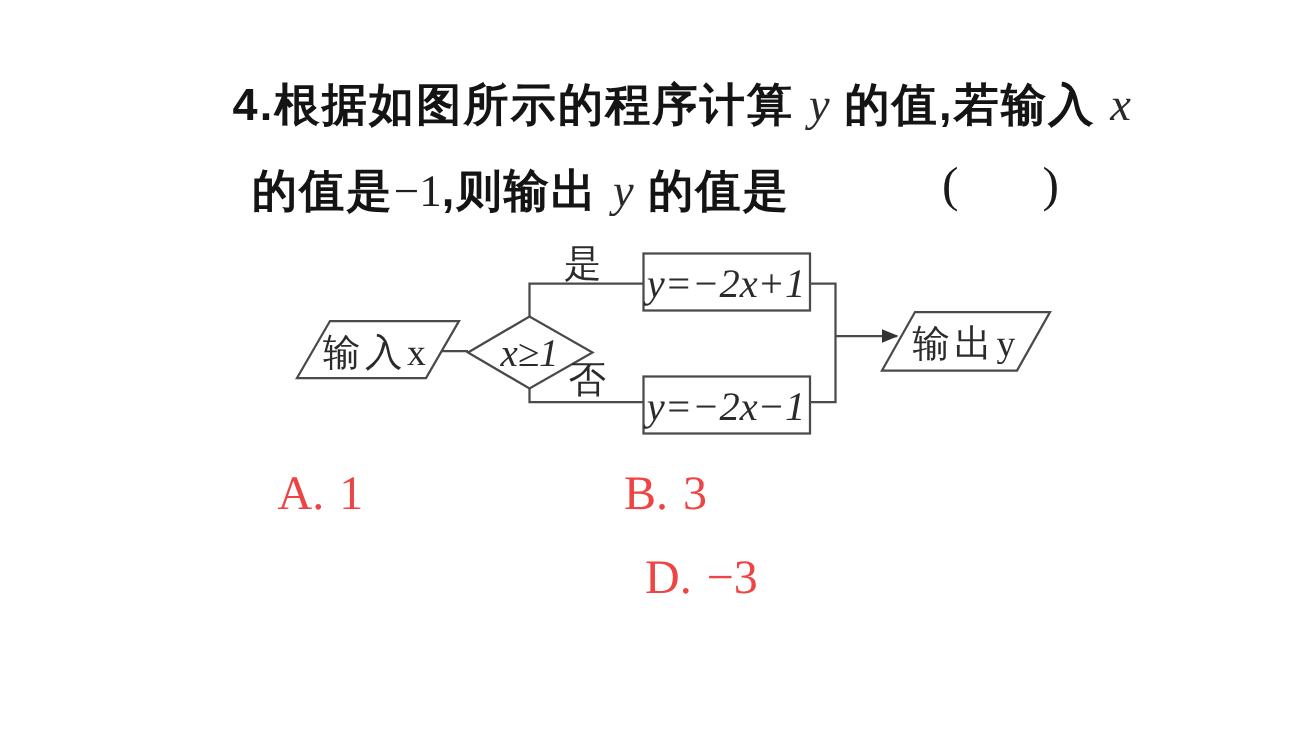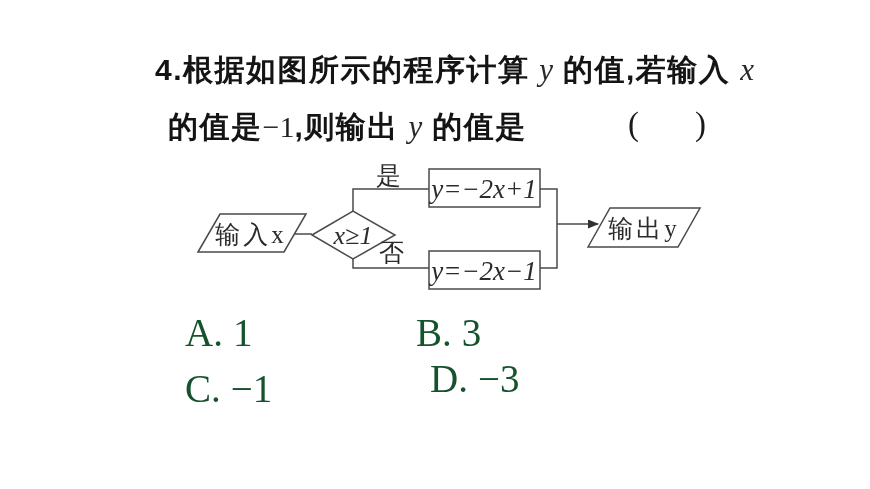--- a/index.html
+++ b/index.html
@@ -88,28 +88,28 @@
   }
   .fc-formula {
     font-family: "Liberation Serif", serif;
     font-style: italic;
     font-size: 27px;
   }
   .choice {
     position: absolute;
     white-space: nowrap;
     font-family: "Liberation Serif", serif;
-    font-size: 39px;
-    color: #14532d;
+    font-size: 32px;
+    color: #ef4444;
   }
   .choice .val { margin-left: 10px; }
   .choice-a { left: 185px; top: 310px; }
   .choice-b { left: 416px; top: 310px; }
   .choice-c { left: 185px; top: 366px; }
-  .choice-d { left: 430px; top: 356px; text-align: right; }
+  .choice-d { left: 430px; top: 366px; text-align: right; }
 </style>
 </head>
 <body>
 
 <div class="page">
 
   <div class="line line1"><span class="cn">4.根据如图所示的程序计算 </span><span class="mvar">y</span><span class="cn"> 的值,若输入 </span><span class="mvar">x</span></div>
 
   <div class="line line2"><span class="cn">的值是</span><span class="mnum">−1</span><span class="cn">,则输出 </span><span class="mvar">y</span><span class="cn"> 的值是</span></div>
 
@@ -146,16 +146,15 @@
 
     <rect class="shape" x="429" y="251" width="111" height="38"></rect>
     <text class="fc-formula" x="484" y="280">y=−2x−1</text>
 
     <polygon class="shape" points="588,247 610,208 700,208 678,247"></polygon>
     <text class="fc-cjk" x="644" y="237">输出y</text>
   </svg>
 
   <div class="choice choice-a"><span>A.</span><span class="val">1</span></div>
   <div class="choice choice-b"><span>B.</span><span class="val">3</span></div>
-  <div class="choice choice-c"><span>C.</span><span class="val">−1</span></div>
   <div class="choice choice-d"><span>D.</span><span class="val">−3</span></div>
 
 </div>
 
 </body></html>

